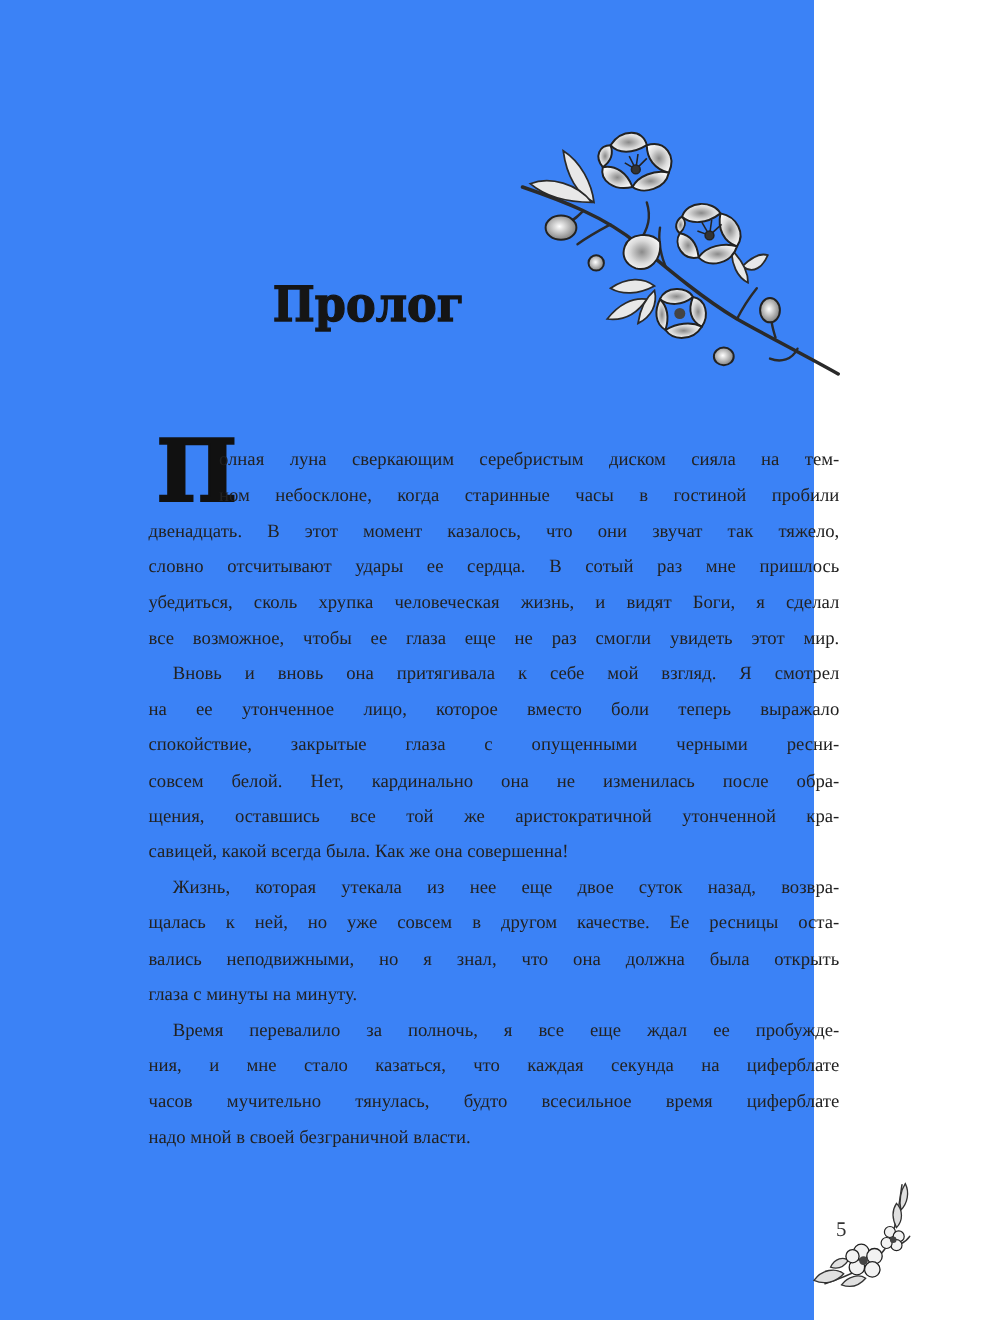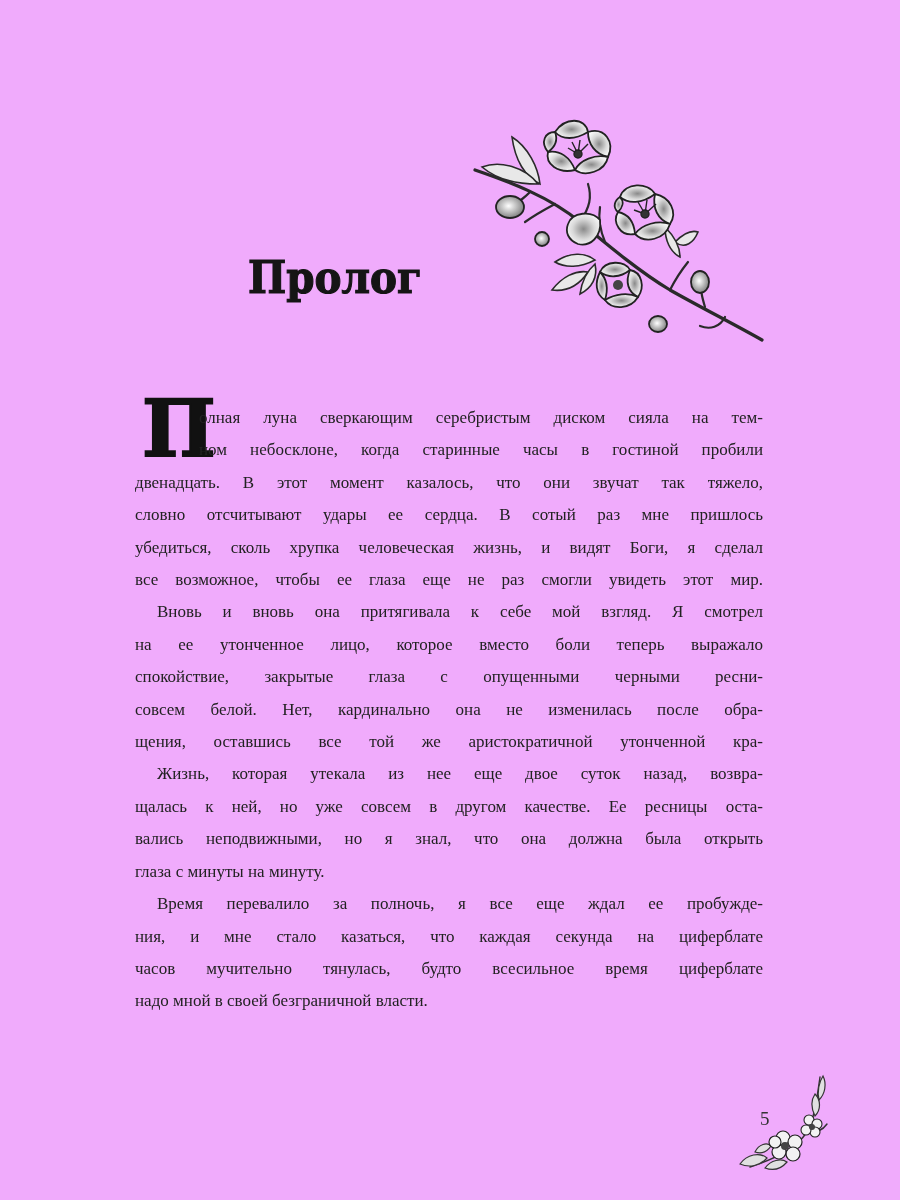--- a/index.html
+++ b/index.html
@@ -11,22 +11,22 @@
       width: 900px;
       height: 1200px;
       position: relative;
       overflow: hidden;
       font-family: "Liberation Serif", "DejaVu Serif", serif;
       color: #1e1e1e;
     }
     .page {
       position: absolute;
       left: 0; top: 0;
-      width: 900px; height: 1200px;
-      background: #f0abfc;
+      width: 740px; height: 1200px;
+      background: #3b82f6;
     }
     .chapter-title {
       position: absolute;
       left: 248px;
       top: 252px;
       font-family: "DejaVu Serif", "Liberation Serif", serif;
       font-weight: 900;
       font-size: 44px;
       letter-spacing: 0px;
       color: #151515;
@@ -193,20 +193,21 @@
       <span class="line" style="margin-left:-22px">словно отсчитывают удары ее сердца. В сотый раз мне пришлось</span>
       <span class="line" style="margin-left:-22px">убедиться, сколь хрупка человеческая жизнь, и видят Боги, я сделал</span>
       <span class="line" style="margin-left:-22px">все возможное, чтобы ее глаза еще не раз смогли увидеть этот мир.</span>
     </p>
     <p>
       <span class="line"> Вновь и вновь она притягивала к себе мой взгляд. Я смотрел</span>
       <span class="line" style="margin-left:-22px">на ее утонченное лицо, которое вместо боли теперь выражало</span>
       <span class="line" style="margin-left:-22px">спокойствие, закрытые глаза с опущенными черными ресни-</span>
       <span class="line" style="margin-left:-22px">совсем белой. Нет, кардинально она не изменилась после обра-</span>
       <span class="line" style="margin-left:-22px">щения, оставшись все той же аристократичной утонченной кра-</span>
+      <span class="line last" style="margin-left:-22px">савицей, какой всегда была. Как же она совершенна!</span>
     </p>
     <p>
       <span class="line">Жизнь, которая утекала из нее еще двое суток назад, возвра-</span>
       <span class="line" style="margin-left:-22px">щалась к ней, но уже совсем в другом качестве. Ее ресницы оста-</span>
       <span class="line" style="margin-left:-22px">вались неподвижными, но я знал, что она должна была открыть</span>
       <span class="line last" style="margin-left:-22px">глаза с минуты на минуту.</span>
     </p>
     <p>
       <span class="line">Время перевалило за полночь, я все еще ждал ее пробужде-</span>
       <span class="line" style="margin-left:-22px">ния, и мне стало казаться, что каждая секунда на циферблате</span>

